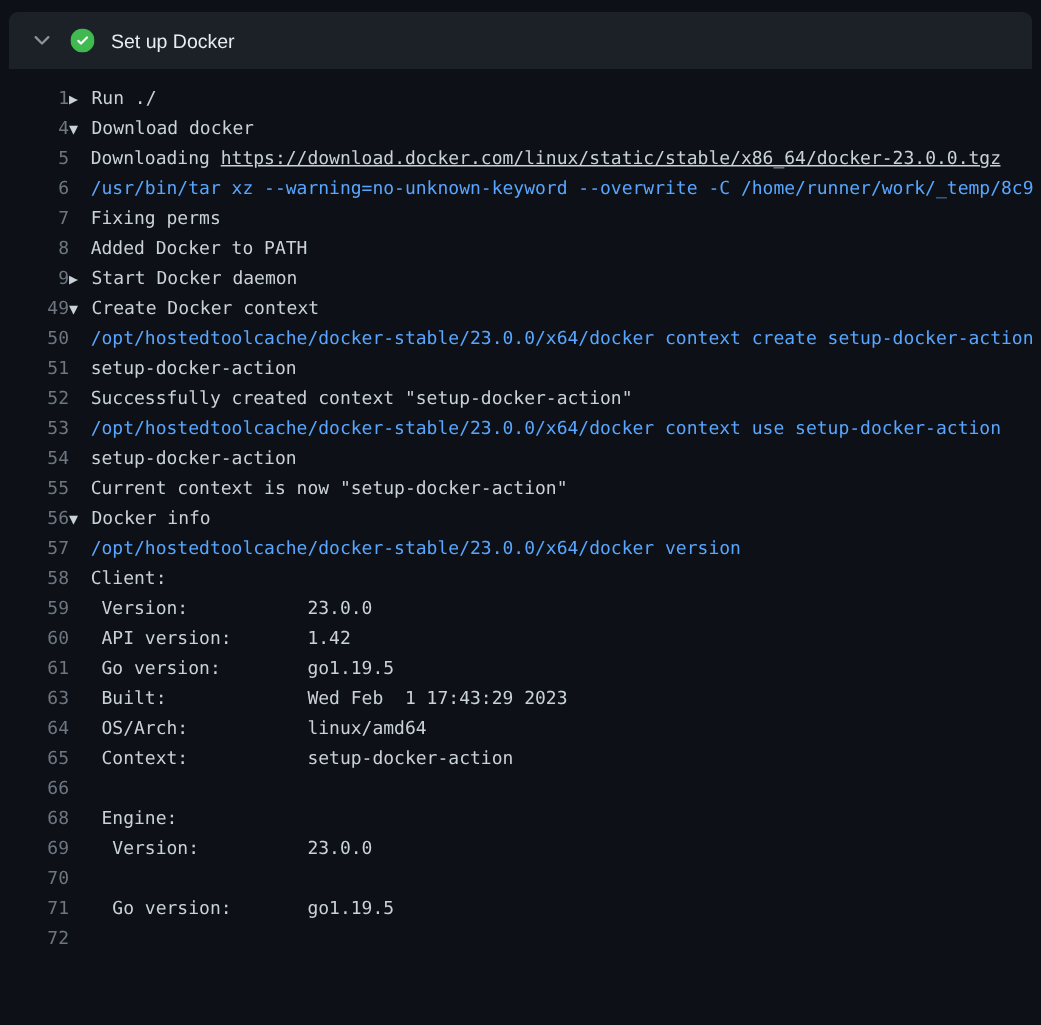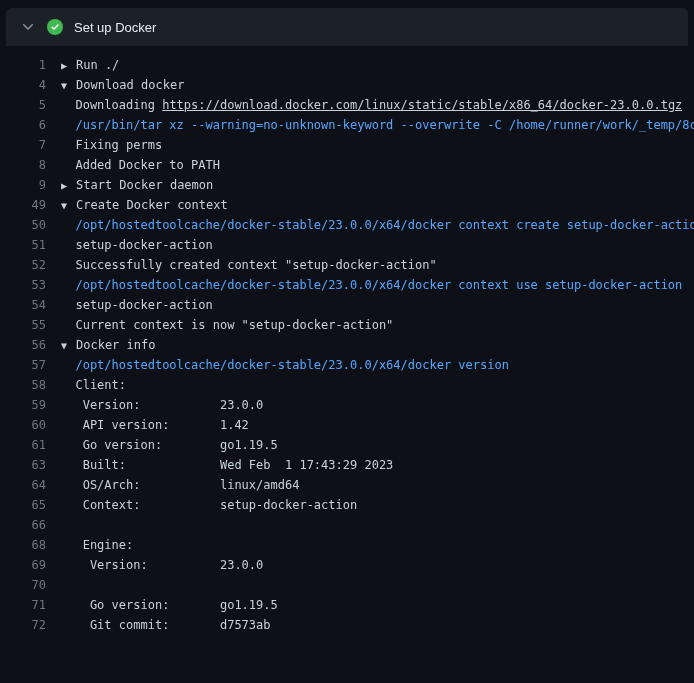--- a/index.html
+++ b/index.html
@@ -56,21 +56,20 @@
     white-space: pre;
   }
   .num {
     flex: 0 0 46px;
     text-align: right;
     color: var(--text-linenum);
     user-select: none;
     cursor: pointer;
   }
   .content {
-    margin-left: 15px;
     white-space: pre;
     overflow: hidden;
   }
   .toggle {
     display: inline-block;
     width: 15px;
     font-size: 10px;
     color: var(--text-plain);
     cursor: pointer;
   }
@@ -124,16 +123,16 @@
       <div class="log-line"><span class="num">60</span><span class="content"><span class="plain">   API version:       1.42</span></span></div>
       <div class="log-line"><span class="num">61</span><span class="content"><span class="plain">   Go version:        go1.19.5</span></span></div>
       <div class="log-line"><span class="num">63</span><span class="content"><span class="plain">   Built:             Wed Feb  1 17:43:29 2023</span></span></div>
       <div class="log-line"><span class="num">64</span><span class="content"><span class="plain">   OS/Arch:           linux/amd64</span></span></div>
       <div class="log-line"><span class="num">65</span><span class="content"><span class="plain">   Context:           setup-docker-action</span></span></div>
       <div class="log-line"><span class="num">66</span><span class="content"><span class="plain"></span></span></div>
       <div class="log-line"><span class="num">68</span><span class="content"><span class="plain">   Engine:</span></span></div>
       <div class="log-line"><span class="num">69</span><span class="content"><span class="plain">    Version:          23.0.0</span></span></div>
       <div class="log-line"><span class="num">70</span></div>
       <div class="log-line"><span class="num">71</span><span class="content"><span class="plain">    Go version:       go1.19.5</span></span></div>
-      <div class="log-line"><span class="num">72</span><span class="content"><span class="plain">    Git commit:       d7573ab</span></span></div>
+      <div class="log-line"><span class="num">72</span></div>
     </div>
 
 </div>
 
 </body></html>

